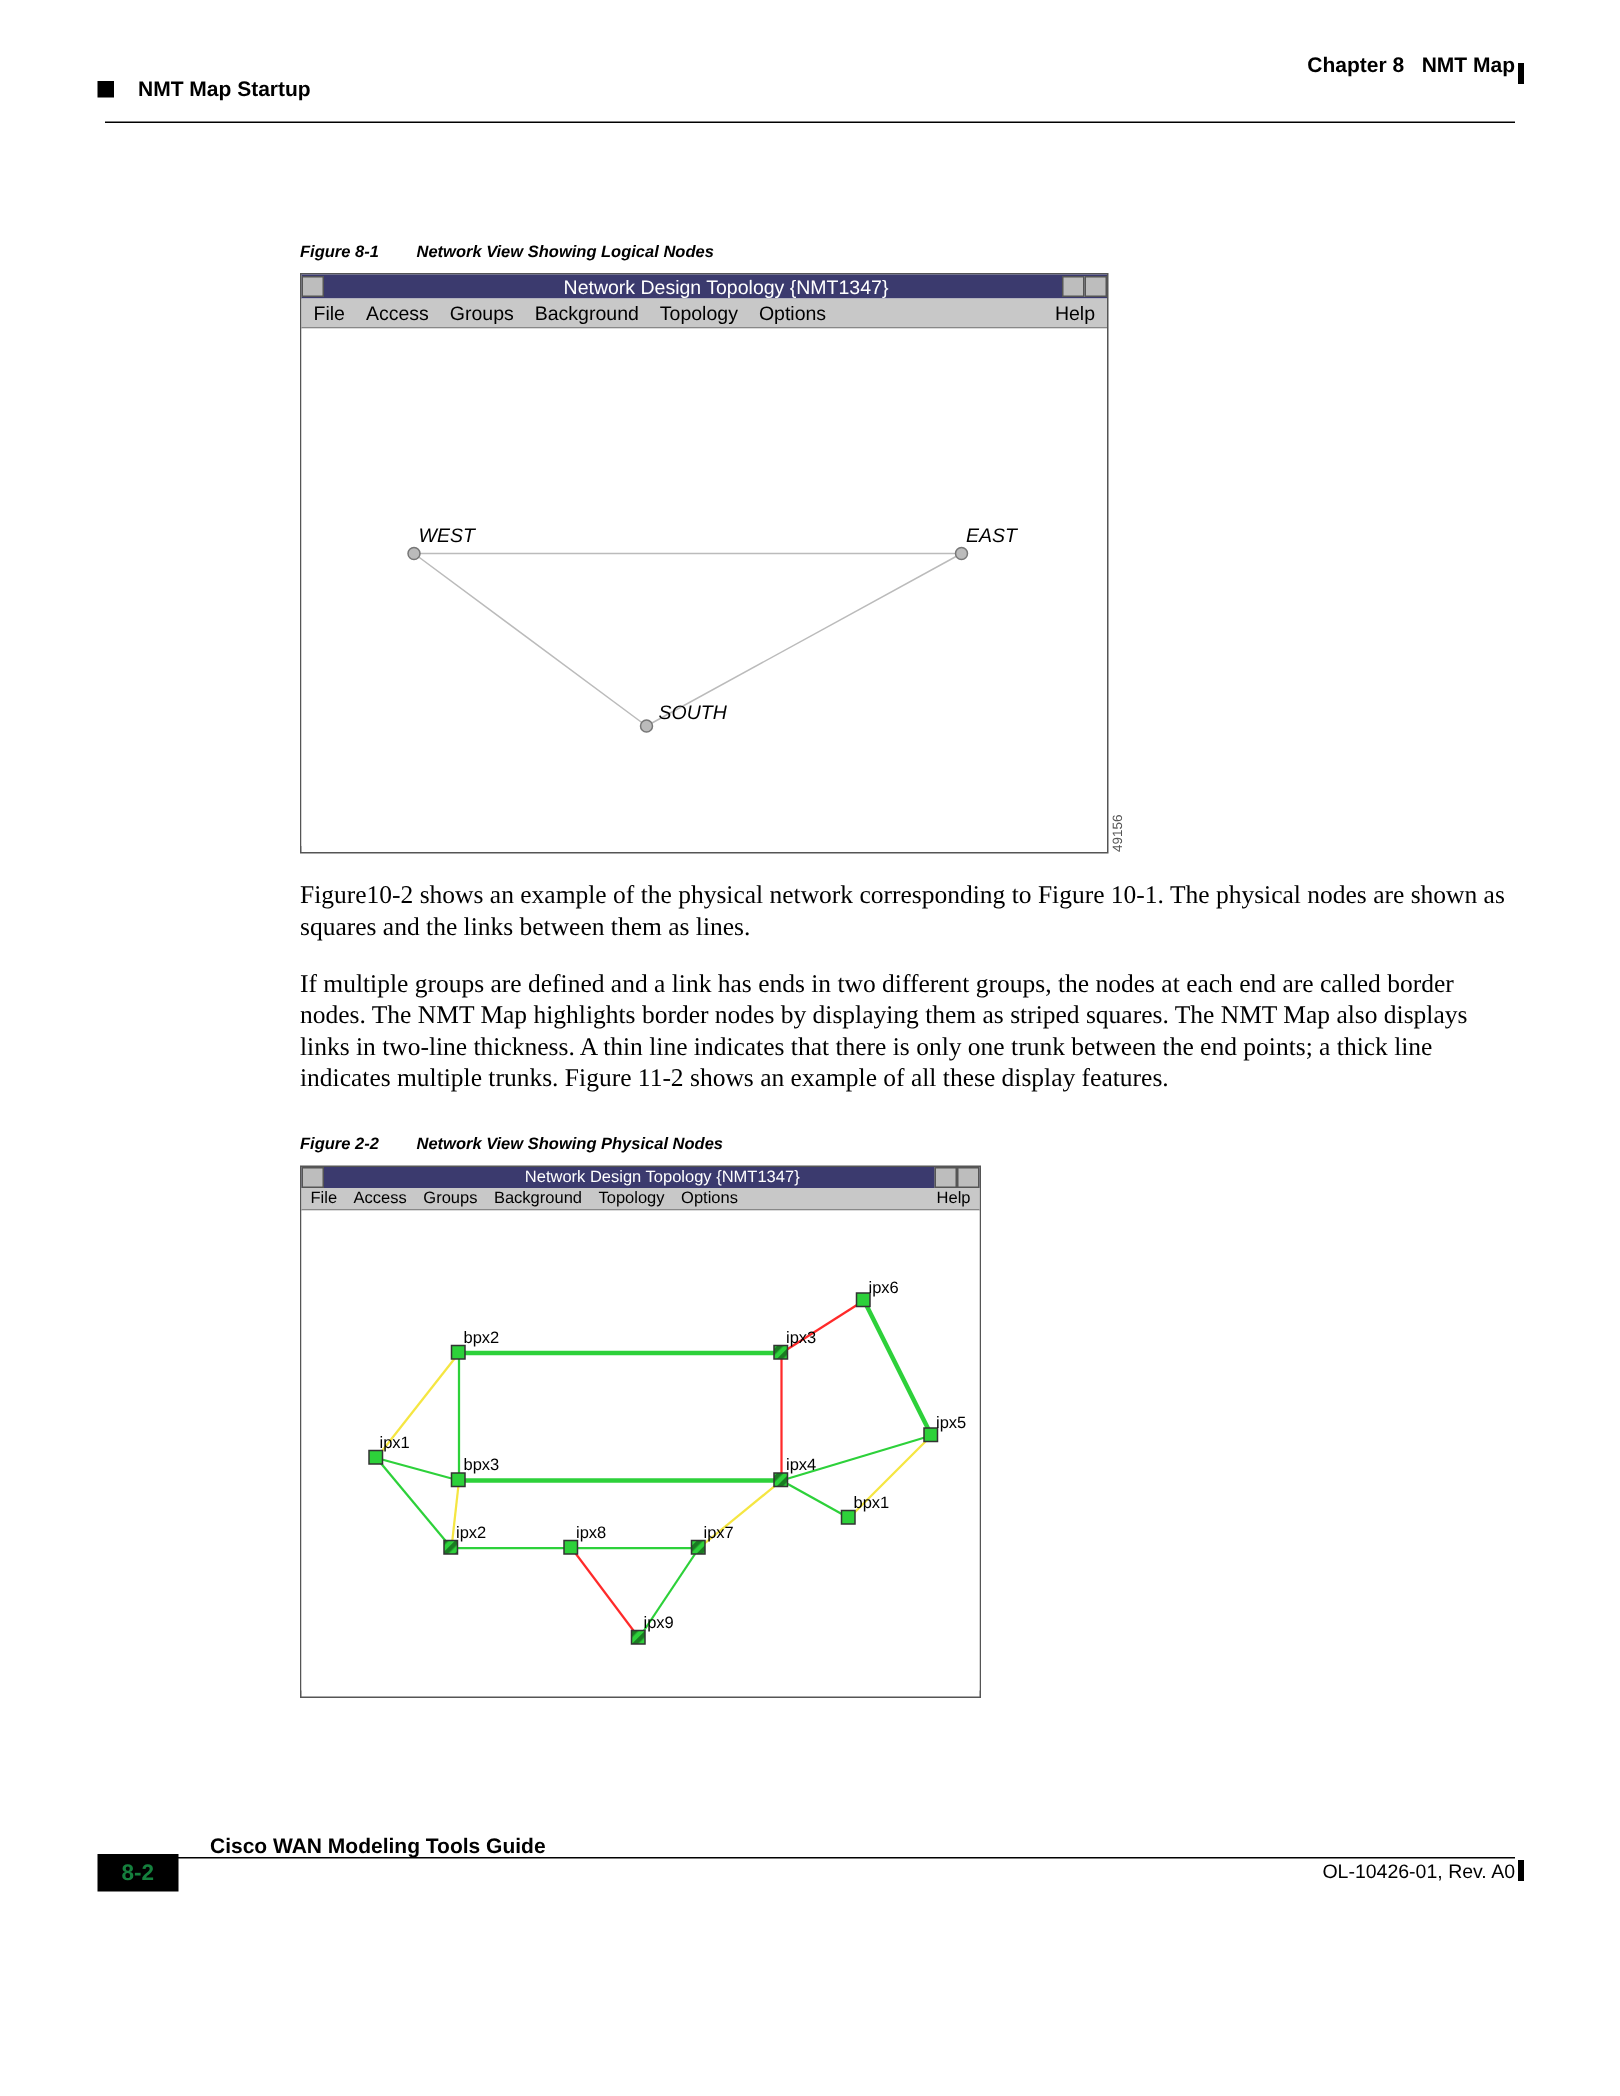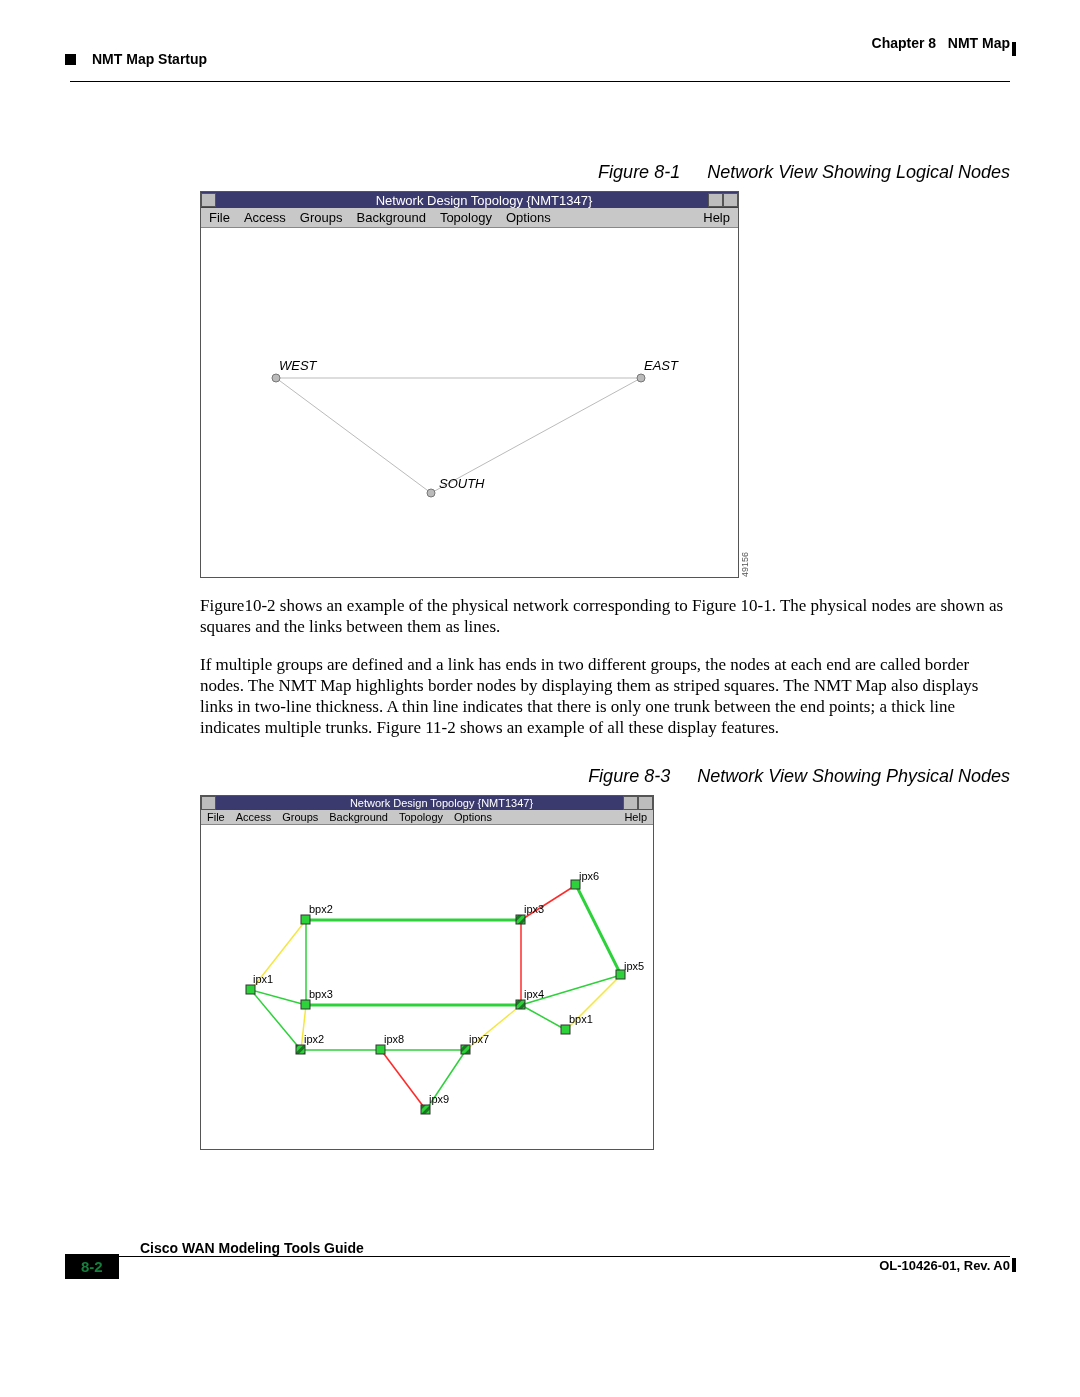--- a/index.html
+++ b/index.html
@@ -54,24 +54,23 @@
     border-top: 1.5px solid #000;
     margin: 18px 0 0 0;
   }
   .content {
     margin-left: 130px;
     margin-right: 0;
   }
   .fig-caption {
     font-family: Arial, Helvetica, sans-serif;
     font-style: italic;
-    font-weight: normal;
-    font-size: 18px;
+    font-weight: bold;
+    font-size: 11px;
     margin: 80px 0 8px 0;
-    text-align: right;
   }
   .fig-caption.second {
     margin-top: 28px;
   }
   .fig-num {
     margin-right: 22px;
   }
   .app-window {
     border: 1px solid #555;
     background: #fff;
@@ -180,21 +179,21 @@
     font-family: Arial, Helvetica, sans-serif;
     font-weight:bold;
     font-size:15px;
     padding:4px 16px;
   }
   .foot-right {
     position:absolute;
     right:0;
     top:18px;
     font-family: Arial, Helvetica, sans-serif;
-    font-weight:bold;
+    font-weight:normal;
     font-size:13px;
   }
   .foot-tick {
     position:absolute;
     right:-6px;
     top:18px;
     width:4px;
     height:14px;
     background:#000;
   }
@@ -261,21 +260,21 @@
           <text class="node-lbl" x="238" y="260">SOUTH</text>
         </svg>
       </div>
       <div class="sideid">49156</div>
     </div>
 
     <p class="para">Figure10-2 shows an example of the physical network corresponding to Figure 10-1. The physical nodes are shown as squares and the links between them as lines.</p>
     <p class="para">If multiple groups are defined and a link has ends in two different groups, the nodes at each end are called border nodes. The NMT Map highlights border nodes by displaying them as striped squares. The NMT Map also displays links in two-line thickness. A thin line indicates that there is only one trunk between the end points; a thick line indicates multiple trunks. Figure 11-2 shows an example of all these display features.</p>
 
     <div class="fig-caption second">
-      <span class="fig-num">Figure 8-3</span>
+      <span class="fig-num">Figure 2-2</span>
       <span>Network View Showing Physical Nodes</span>
     </div>
 
     <div class="app-window fig2-window">
       <div class="titlebar">
         <div class="t-left"></div>
         <div class="t-title">Network Design Topology {NMT1347}</div>
         <div class="t-right"></div>
         <div class="t-right2"></div>
       </div>

